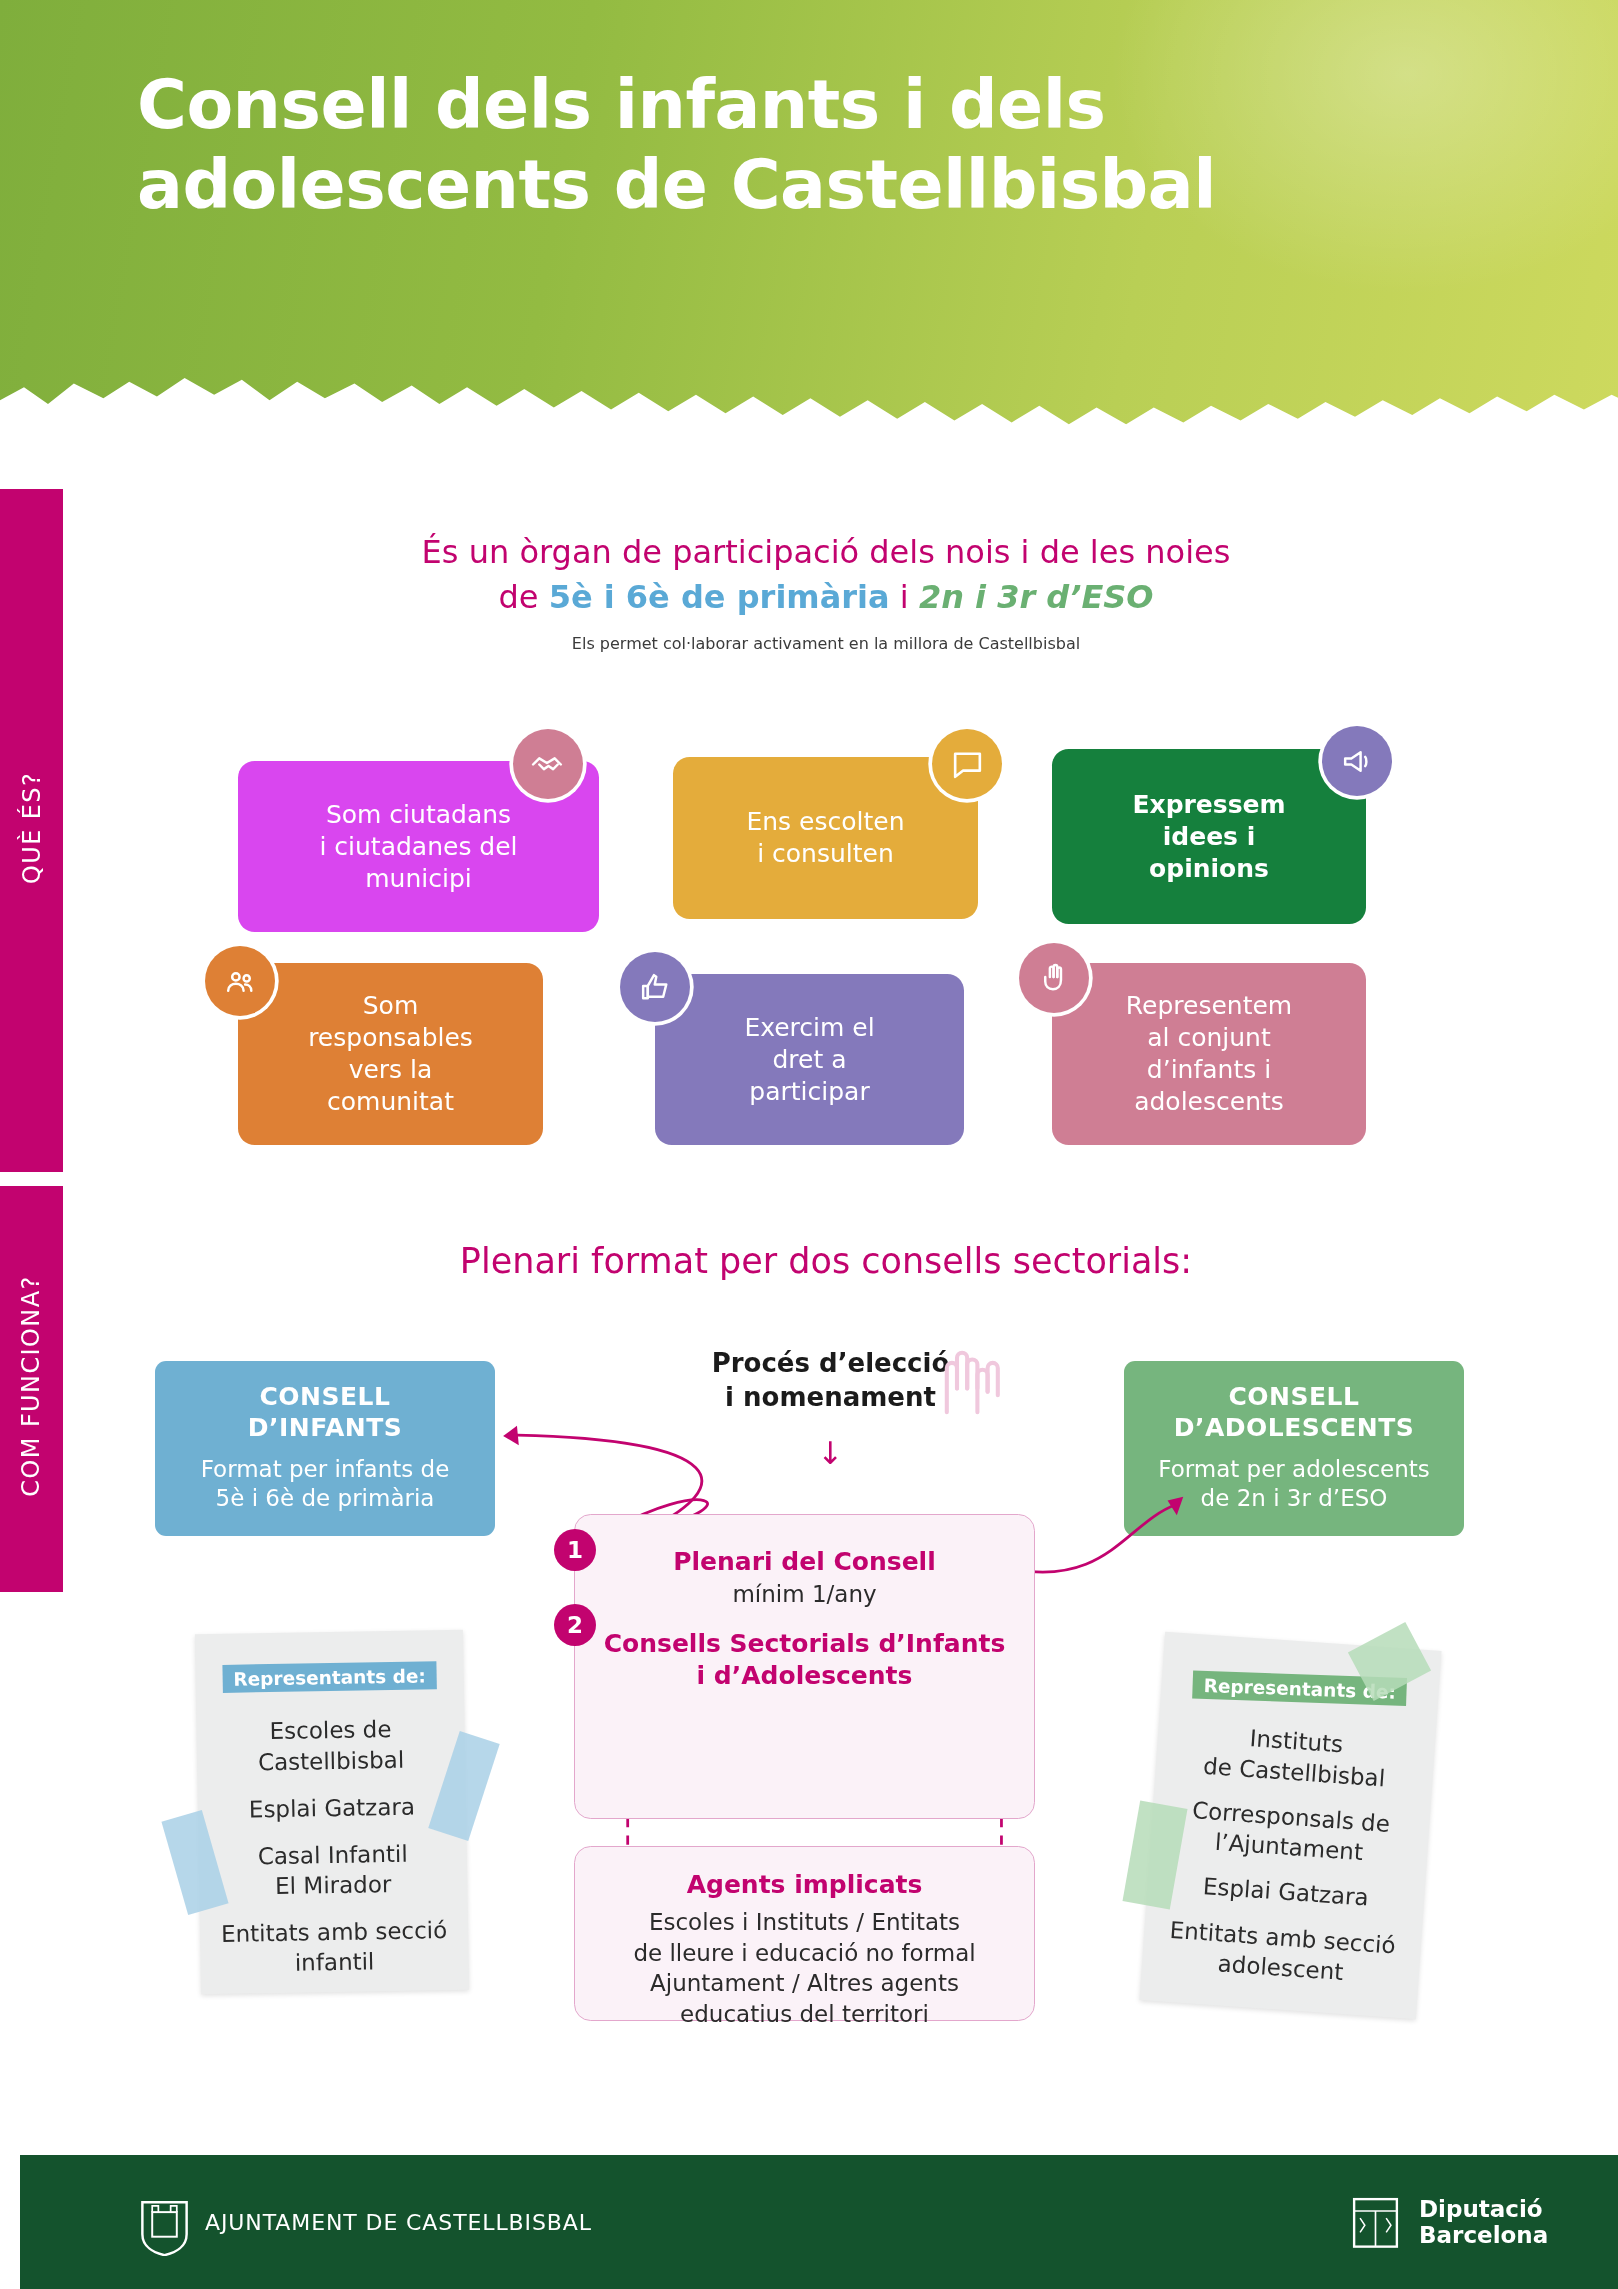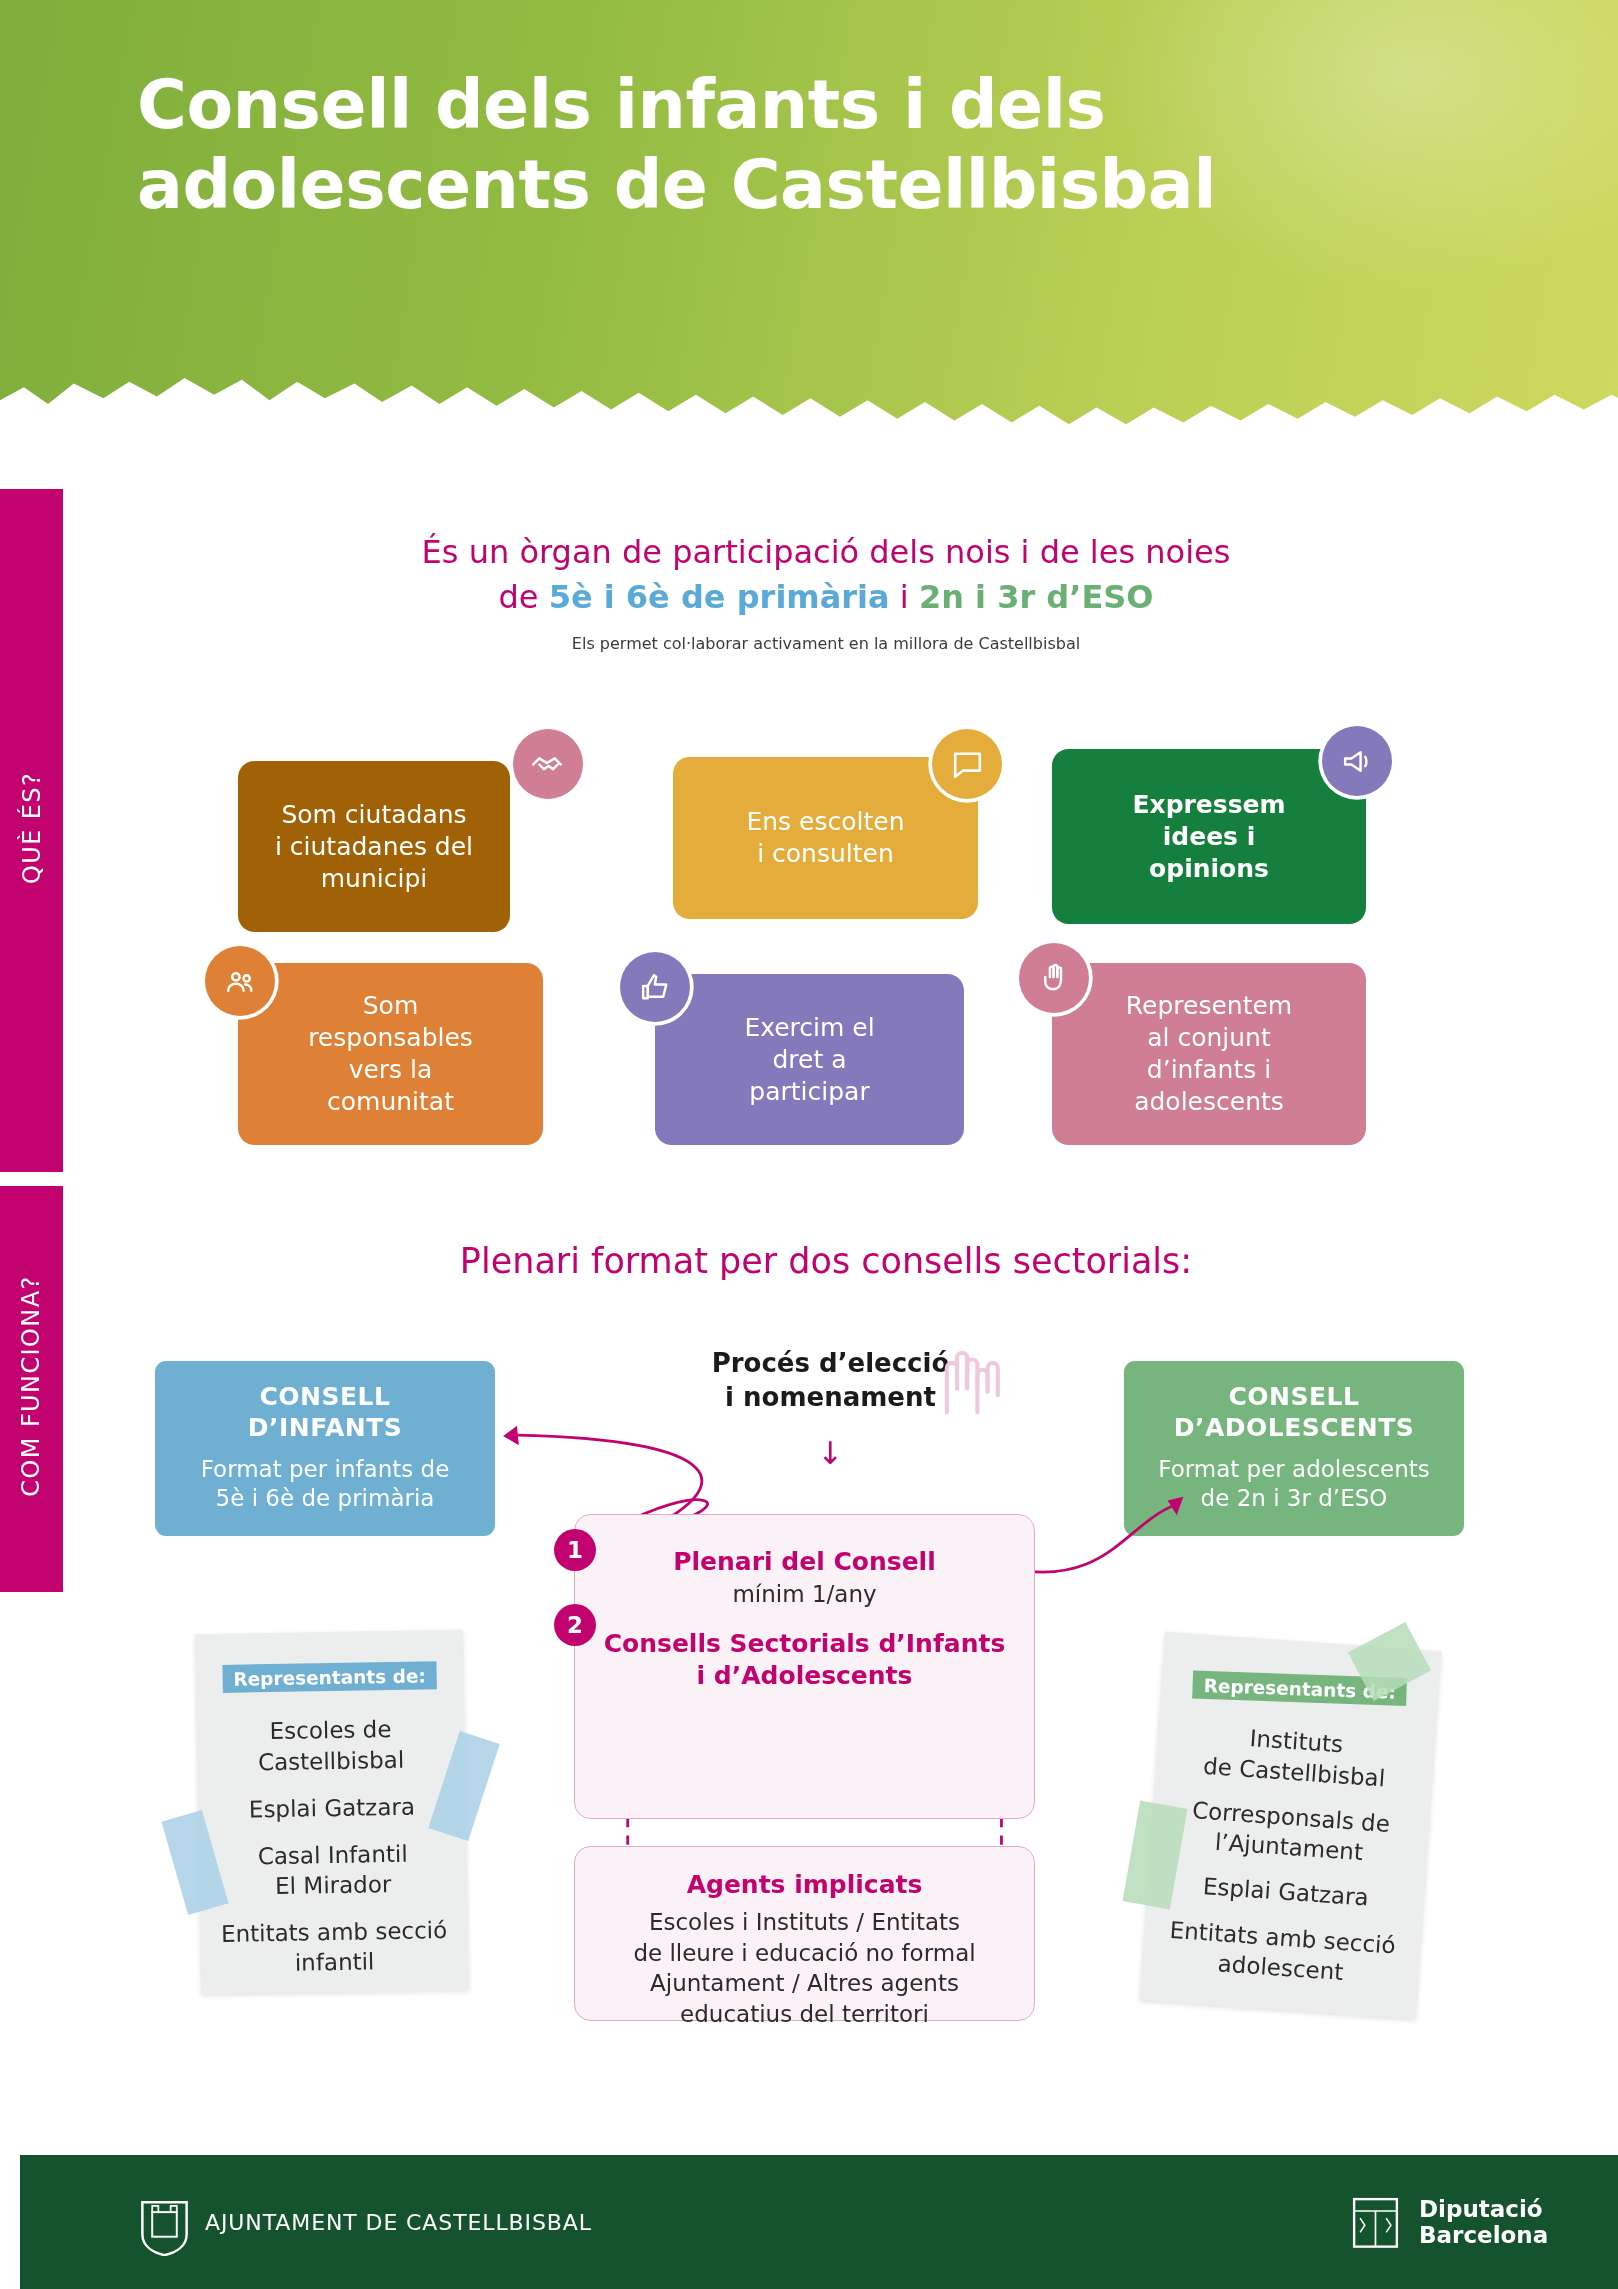--- a/index.html
+++ b/index.html
@@ -44,21 +44,21 @@
   .tab-com{top:1186px;height:406px;}
   .tab-com span{position:absolute;left:-172px;top:calc(50% - 16.6px);width:406px;text-align:center;}
 
   
   .intro{
     position:absolute;left:166px;top:531px;width:1320px;text-align:center;
   }
   .intro .l1{color:#c2036f;font-size:32px;line-height:1.35;}
   .intro .l2{font-size:32px;line-height:1.45;color:#c2036f;}
   .intro .l2 .blue{color:#5aa9d6;font-weight:bold;}
-  .intro .l2 .green{color:#6ab072;font-weight:bold;}
+  .intro .l2 .green{color:#6ab072;font-weight:bold;font-style:italic;}
   .intro .l3{color:#3b3b3b;font-size:16px;margin-top:13px;}
 
   
   .card{
     position:absolute;border-radius:16.6px;color:#fff;
     display:flex;align-items:center;justify-content:center;text-align:center;
     font-size:25px;line-height:1.28;padding:14.8px 24px;box-sizing:border-box;
   }
   .badge{
     position:absolute;width:70px;height:70px;border-radius:50%;
@@ -139,21 +139,21 @@
   </div>
 
   <div class="intro">
     <div class="l1">És un òrgan de participació dels nois i de les noies</div>
     <div class="l2">
       <span>de </span><span class="blue">5è i 6è de primària</span><span> i </span><span class="green">2n i 3r d’ESO</span>
     </div>
     <div class="l3">Els permet col·laborar activament en la millora de Castellbisbal</div>
   </div>
 
-  <div class="card" style="left:238px;top:761px;width:272px;height:171px;background:#a16207;">
+  <div class="card" style="left:238px;top:761px;width:361px;height:171px;background:#d946ef;">
     <span style="white-space:pre-line">Som ciutadans
 i ciutadanes del
 municipi</span>
   </div>
   <div class="badge" style="left:513px;top:729px;background:#cf7e94;">
     <svg viewBox="0 0 24 24" fill="none" stroke="#ffffff" stroke-width="1.6" stroke-linecap="round" stroke-linejoin="round">
       <path d="M2 12l4-4 5 3 5-3 4 4"></path>
         <path d="M6 12l3 3 3-2 3 2 3-3"></path>
     </svg>
   </div>

